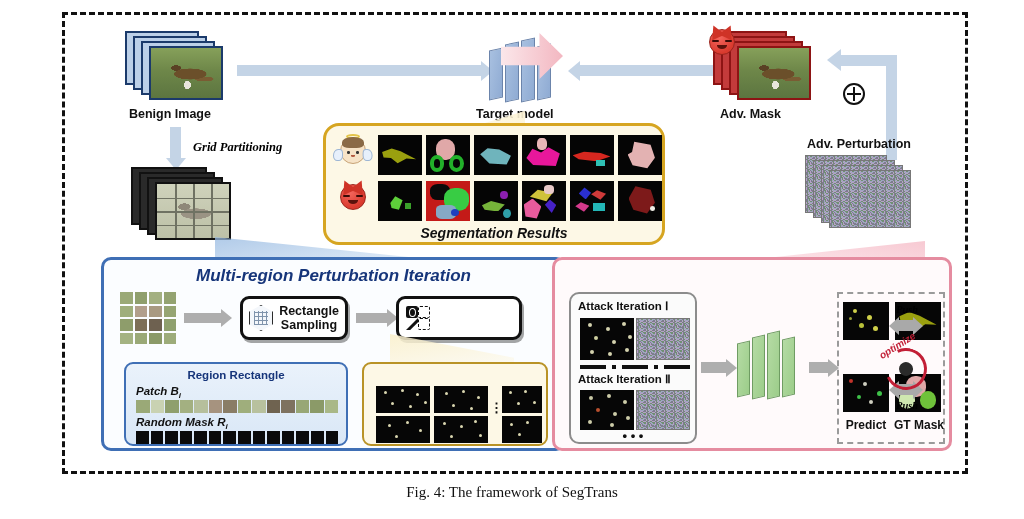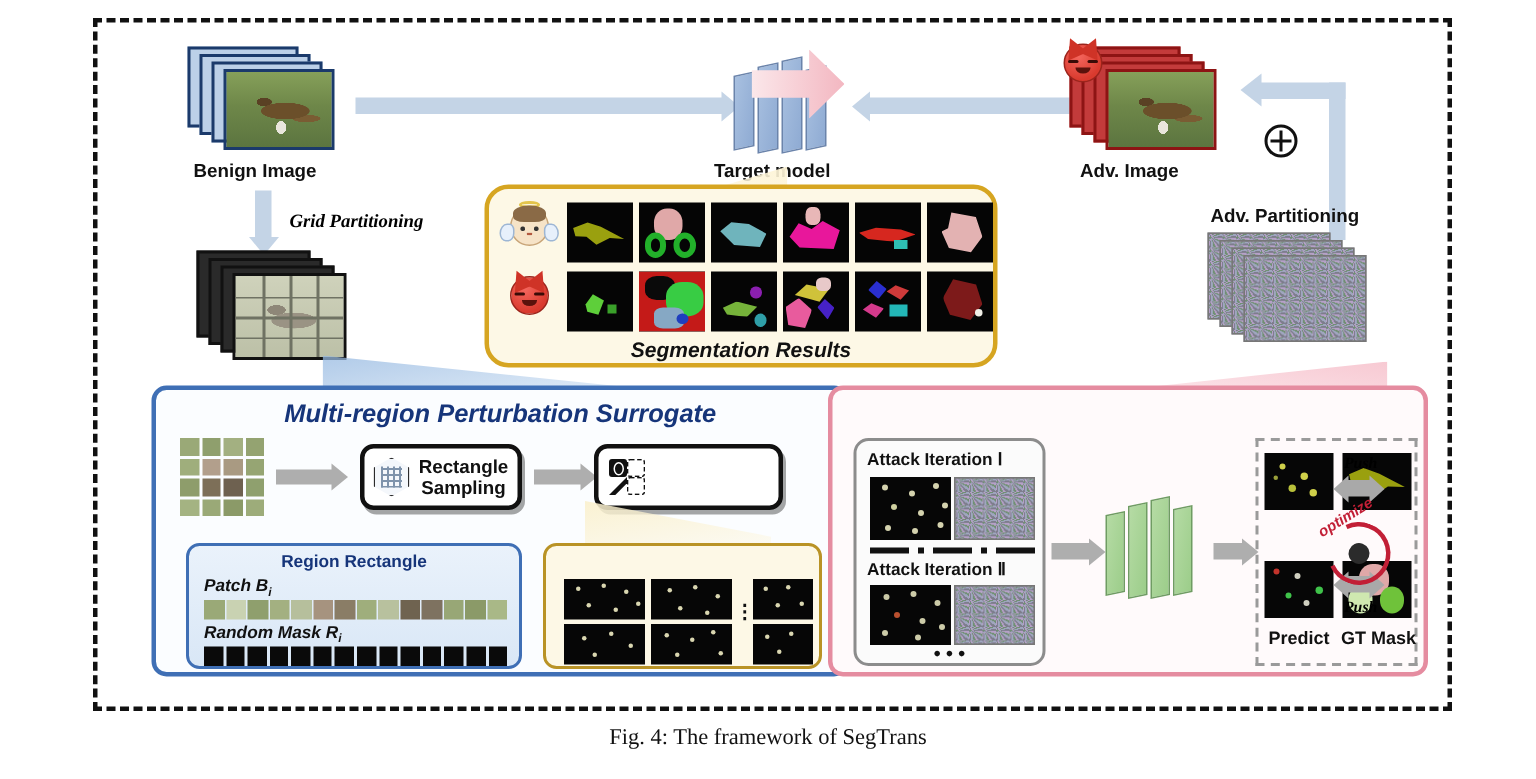--- a/index.html
+++ b/index.html
@@ -321,30 +321,30 @@
       <div class="bird"></div>
     </div>
     <div class="face devil" style="left:-4px; top:-2px; width:26px; height:26px;">
       <span class="hornL"></span>
         <span class="hornR"></span>
       <span class="eye" style="left:10%;"></span>
         <span class="eye" style="right:10%;"></span>
       <span class="mouth"></span>
     </div>
   </div>
-  <div class="lbl" style="left:655px; top:92px; font-size:12.5px;">Adv. Image</div>
+  <div class="lbl" style="left:655px; top:92px; font-size:12.5px;">Adv. Mask</div>
 
   <div style="position:absolute; left:774px; top:40px; width:58px; height:11px; background:#c4d4e6;"></div>
   <div style="position:absolute; left:821px; top:40px; width:11px; height:105px; background:#c4d4e6;"></div>
   <div style="position:absolute; left:762px; top:34px; width:0; height:0;
               border-right:14px solid #c4d4e6; border-top:11px solid transparent; border-bottom:11px solid transparent;"></div>
 
   <div class="plus-circle" style="left:778px; top:68px;"></div>
 
-  <div class="lbl" style="left:742px; top:122px; font-size:12.5px;">Adv. Partitioning</div>
+  <div class="lbl" style="left:742px; top:122px; font-size:12.5px;">Adv. Perturbation</div>
 
   <div class="stack" style="left:740px; top:140px; width:120px; height:80px;">
     <div class="noise" style="left:0;  top:0;  width:82px; height:58px;"></div>
     <div class="noise" style="left:8px; top:5px; width:82px; height:58px;"></div>
     <div class="noise" style="left:16px;top:10px;width:82px; height:58px;"></div>
     <div class="noise" style="left:24px;top:15px;width:82px; height:58px;"></div>
   </div>
 
   <div class="arrow-d" style="left:105px; top:112px; width:11px; height:32px;"></div>
   <div class="ital" style="position:absolute; left:128px; top:125px; font-size:12.5px;">Grid Partitioning</div>
@@ -456,21 +456,21 @@
                   clip-path:polygon(26% 4%,84% 16%,100% 60%,70% 96%,18% 84%,0 46%);"></div>
       <div style="position:absolute;left:72%;top:62%;width:12%;height:12%;background:#f0eee6;border-radius:50%;"></div>
     </div>
 
     <div style="position:absolute; left:0; right:0; top:99px; text-align:center;
                 font-style:italic; font-weight:bold; font-size:14px; color:#111;">Segmentation Results</div>
   </div>
 
   <div id="bluepanel" style="left:36px; top:242px; width:465px; height:194px;">
 
-    <div class="title" style="left:0; top:6px;">Multi-region Perturbation Surrogate</div>
+    <div class="title" style="left:0; top:6px;">Multi-region Perturbation Iteration</div>
 
     <div class="patchgrid" style="left:16px; top:32px; width:56px; height:52px; grid-template-columns:repeat(4,1fr); grid-template-rows:repeat(4,1fr);">
       <div style="background:#9aa977"></div>
         <div style="background:#8f9f6d"></div>
         <div style="background:#a3b081"></div>
         <div style="background:#94a371"></div>
       <div style="background:#9fae7c"></div>
         <div style="background:#b29f8c"></div>
         <div style="background:#a99a82"></div>
         <div style="background:#96a573"></div>

